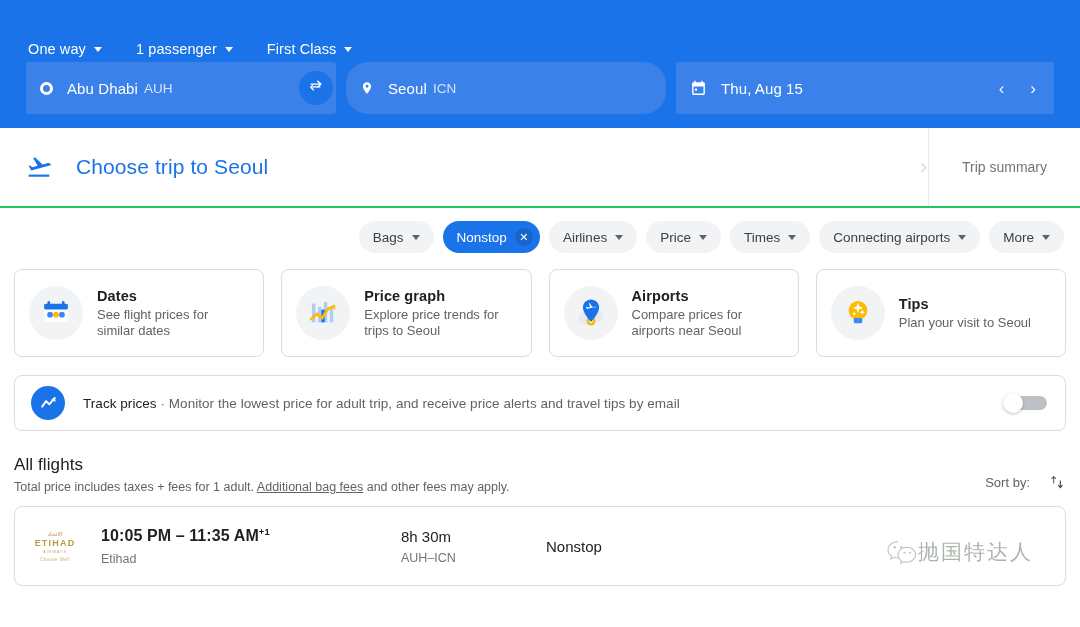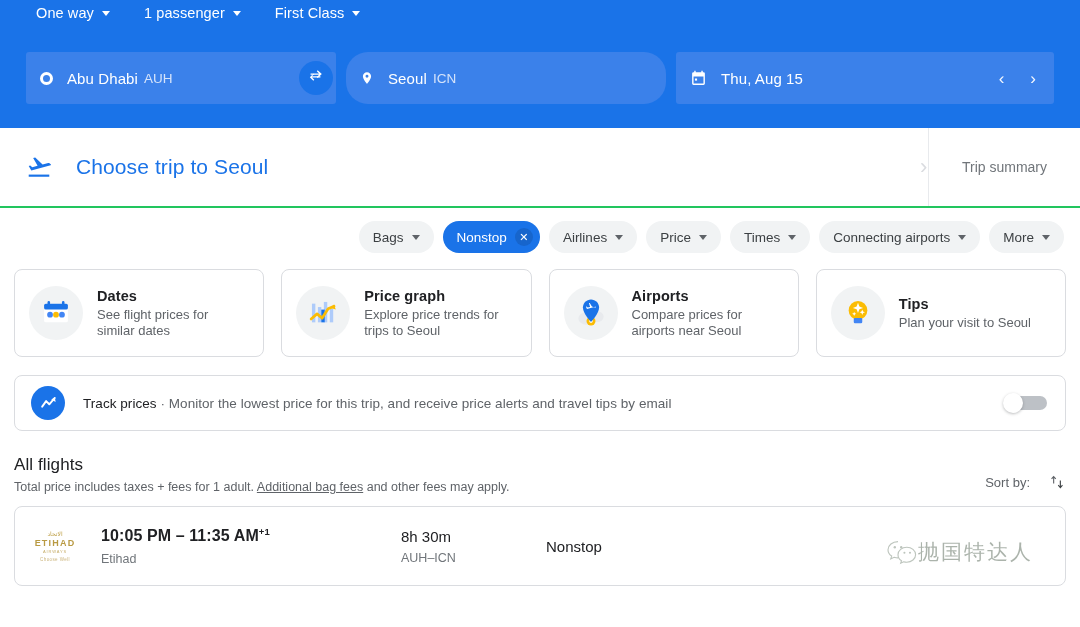--- a/index.html
+++ b/index.html
@@ -11,25 +11,24 @@
     -webkit-font-smoothing: antialiased;
   }
 
   
   .search-header {
     position: relative;
     width: 1080px; height: 128px;
     background: #1a73e8;
   }
   .opt-row {
-    display: flex; align-items: flex-start;
-    height: 52px;
+    display: flex; align-items: flex-end;
+    height: 62px;
     padding: 0 24px;
     gap: 26px;
-    margin-left: 8px;
   }
   .opt-chip {
     display: flex; align-items: center; gap: 8px;
     color: #ffffff; font-size: 14.5px; letter-spacing: .1px;
     cursor: pointer; padding: 5px 4px; border-radius: 4px;
   }
   .caret-down {
     width: 0; height: 0;
     border-left: 4.5px solid transparent;
     border-right: 4.5px solid transparent;
@@ -440,21 +439,21 @@
 
 <div class="track-wrap">
   <div class="track-card">
     <div class="track-ico">
       <svg width="19" height="19" viewBox="0 0 24 24">
         <polyline points="4,16 9,9 13,13 20,5" fill="none" stroke="#ffffff" stroke-width="2.4" stroke-linecap="round" stroke-linejoin="round"></polyline>
         <polygon points="20,4 21,10 15.5,7" fill="#ffffff"></polygon>
       </svg>
     </div>
     <div class="track-text">
-      <b>Track prices</b><span> · </span><span>Monitor the lowest price for this trip, and receive price alerts and travel tips by email</span>
+      <b>Track prices</b><span> · </span><span>Monitor the lowest price for adult trip, and receive price alerts and travel tips by email</span>
     </div>
     <div class="toggle">
       <div class="toggle-track"></div>
       <div class="toggle-knob"></div>
     </div>
   </div>
 </div>
 
 <div class="allflights">
   <div class="af-left">

